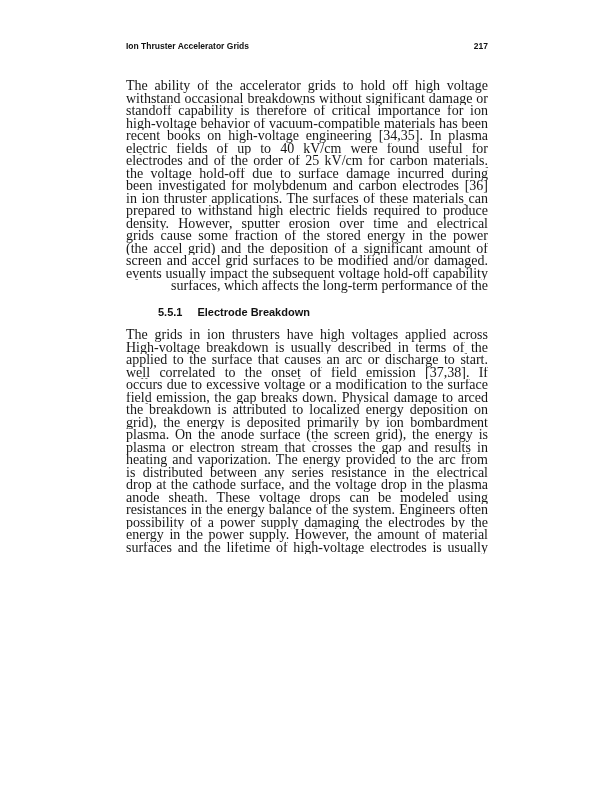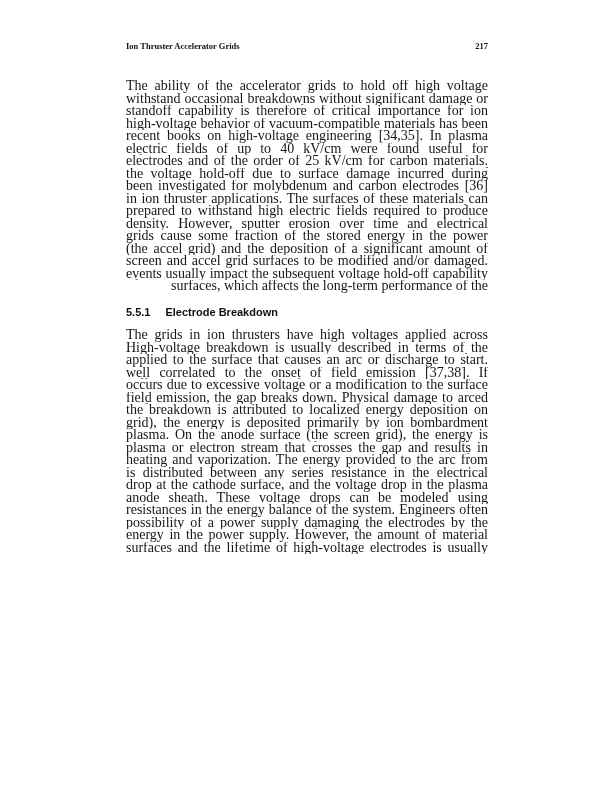--- a/index.html
+++ b/index.html
@@ -17,21 +17,21 @@
     color: #161616;
   }
   .running-header {
     position: absolute;
     left: 126px;
     top: 41px;
     width: 362px;
     display: flex;
     justify-content: space-between;
     align-items: flex-end;
-    font-family: Liberation Serif, serif;
+    font-family: Liberation Sans, sans-serif;
     font-weight: bold;
     font-size: 8.5px;
     line-height: 10px;
     color: #111111;
     gap: 41px;
   }
   .page-content {
     position: absolute;
     left: 126px;
     top: 80px;
@@ -57,20 +57,21 @@
     text-align: right;
   }
   .section-heading {
     margin-top: 13px;
     margin-bottom: 10.5px;
     font-family: "Liberation Sans", sans-serif;
     font-weight: bold;
     font-size: 11px;
     line-height: 13px;
     color: #111111;
+    margin-left: 32px;
   }
   .heading-number {
     display: inline-block;
     margin-right: 15px;
   }
 </style>
 </head>
 <body>
 
 <div class="page">

